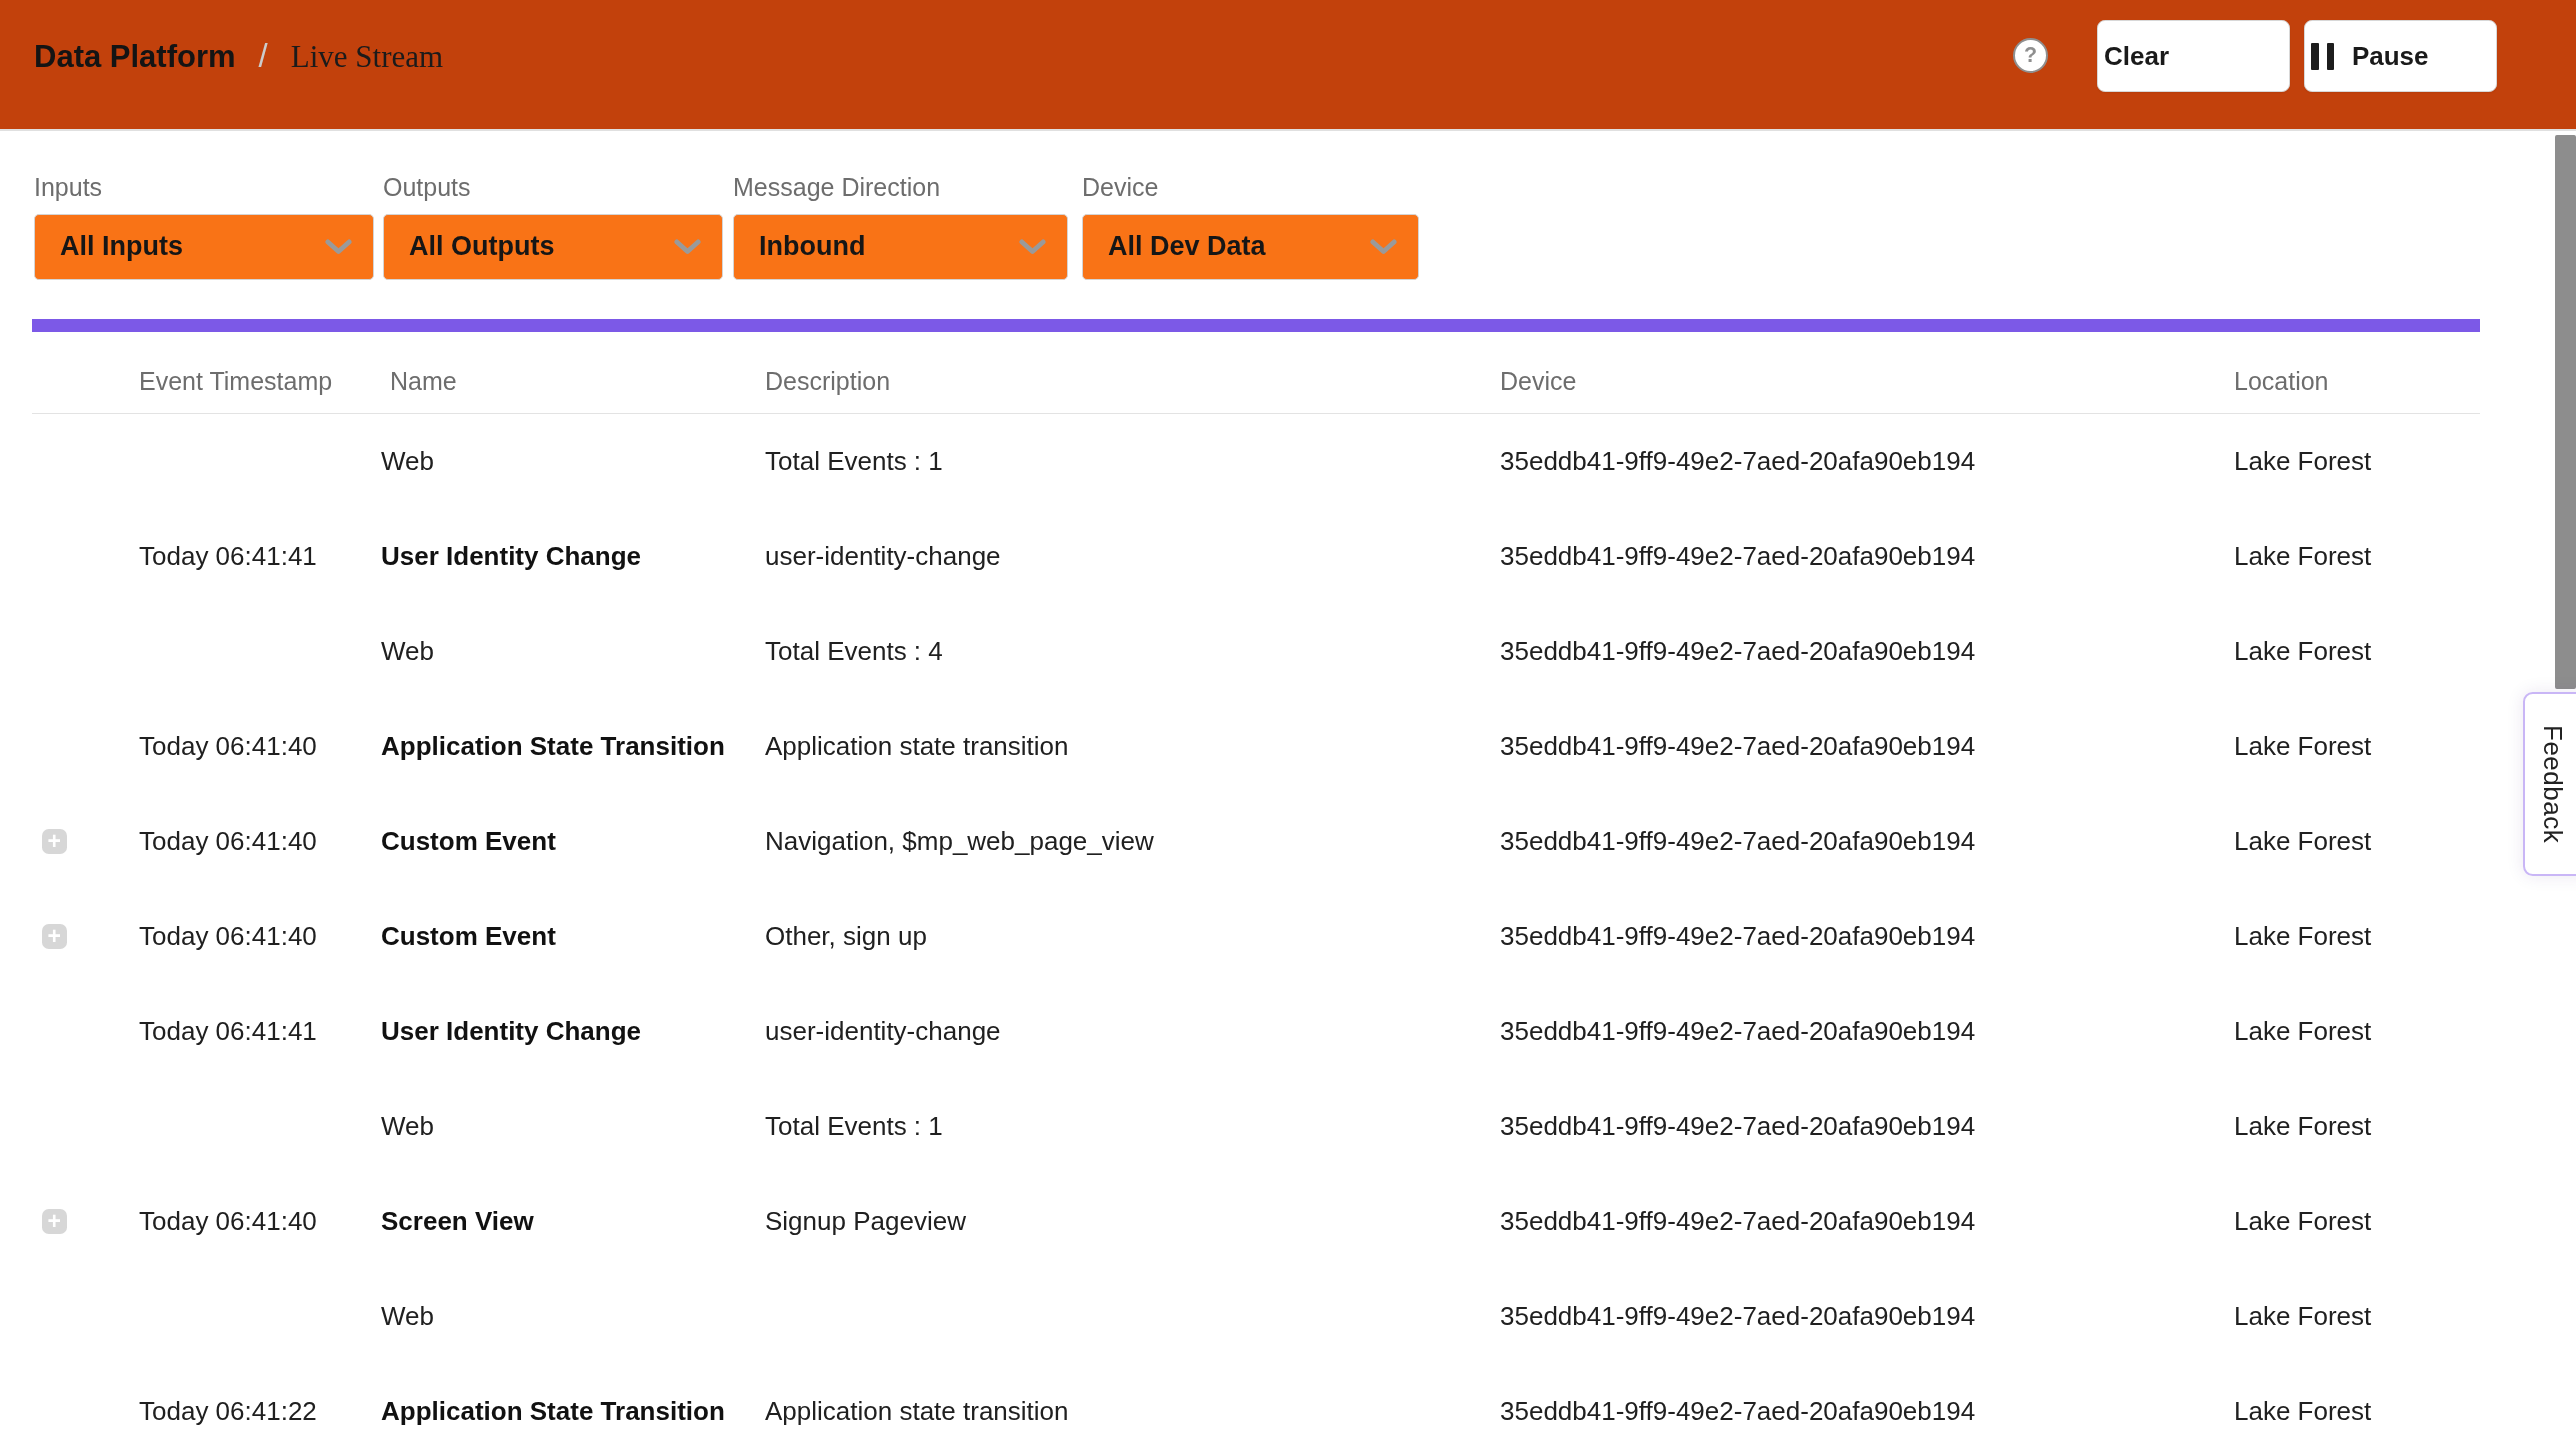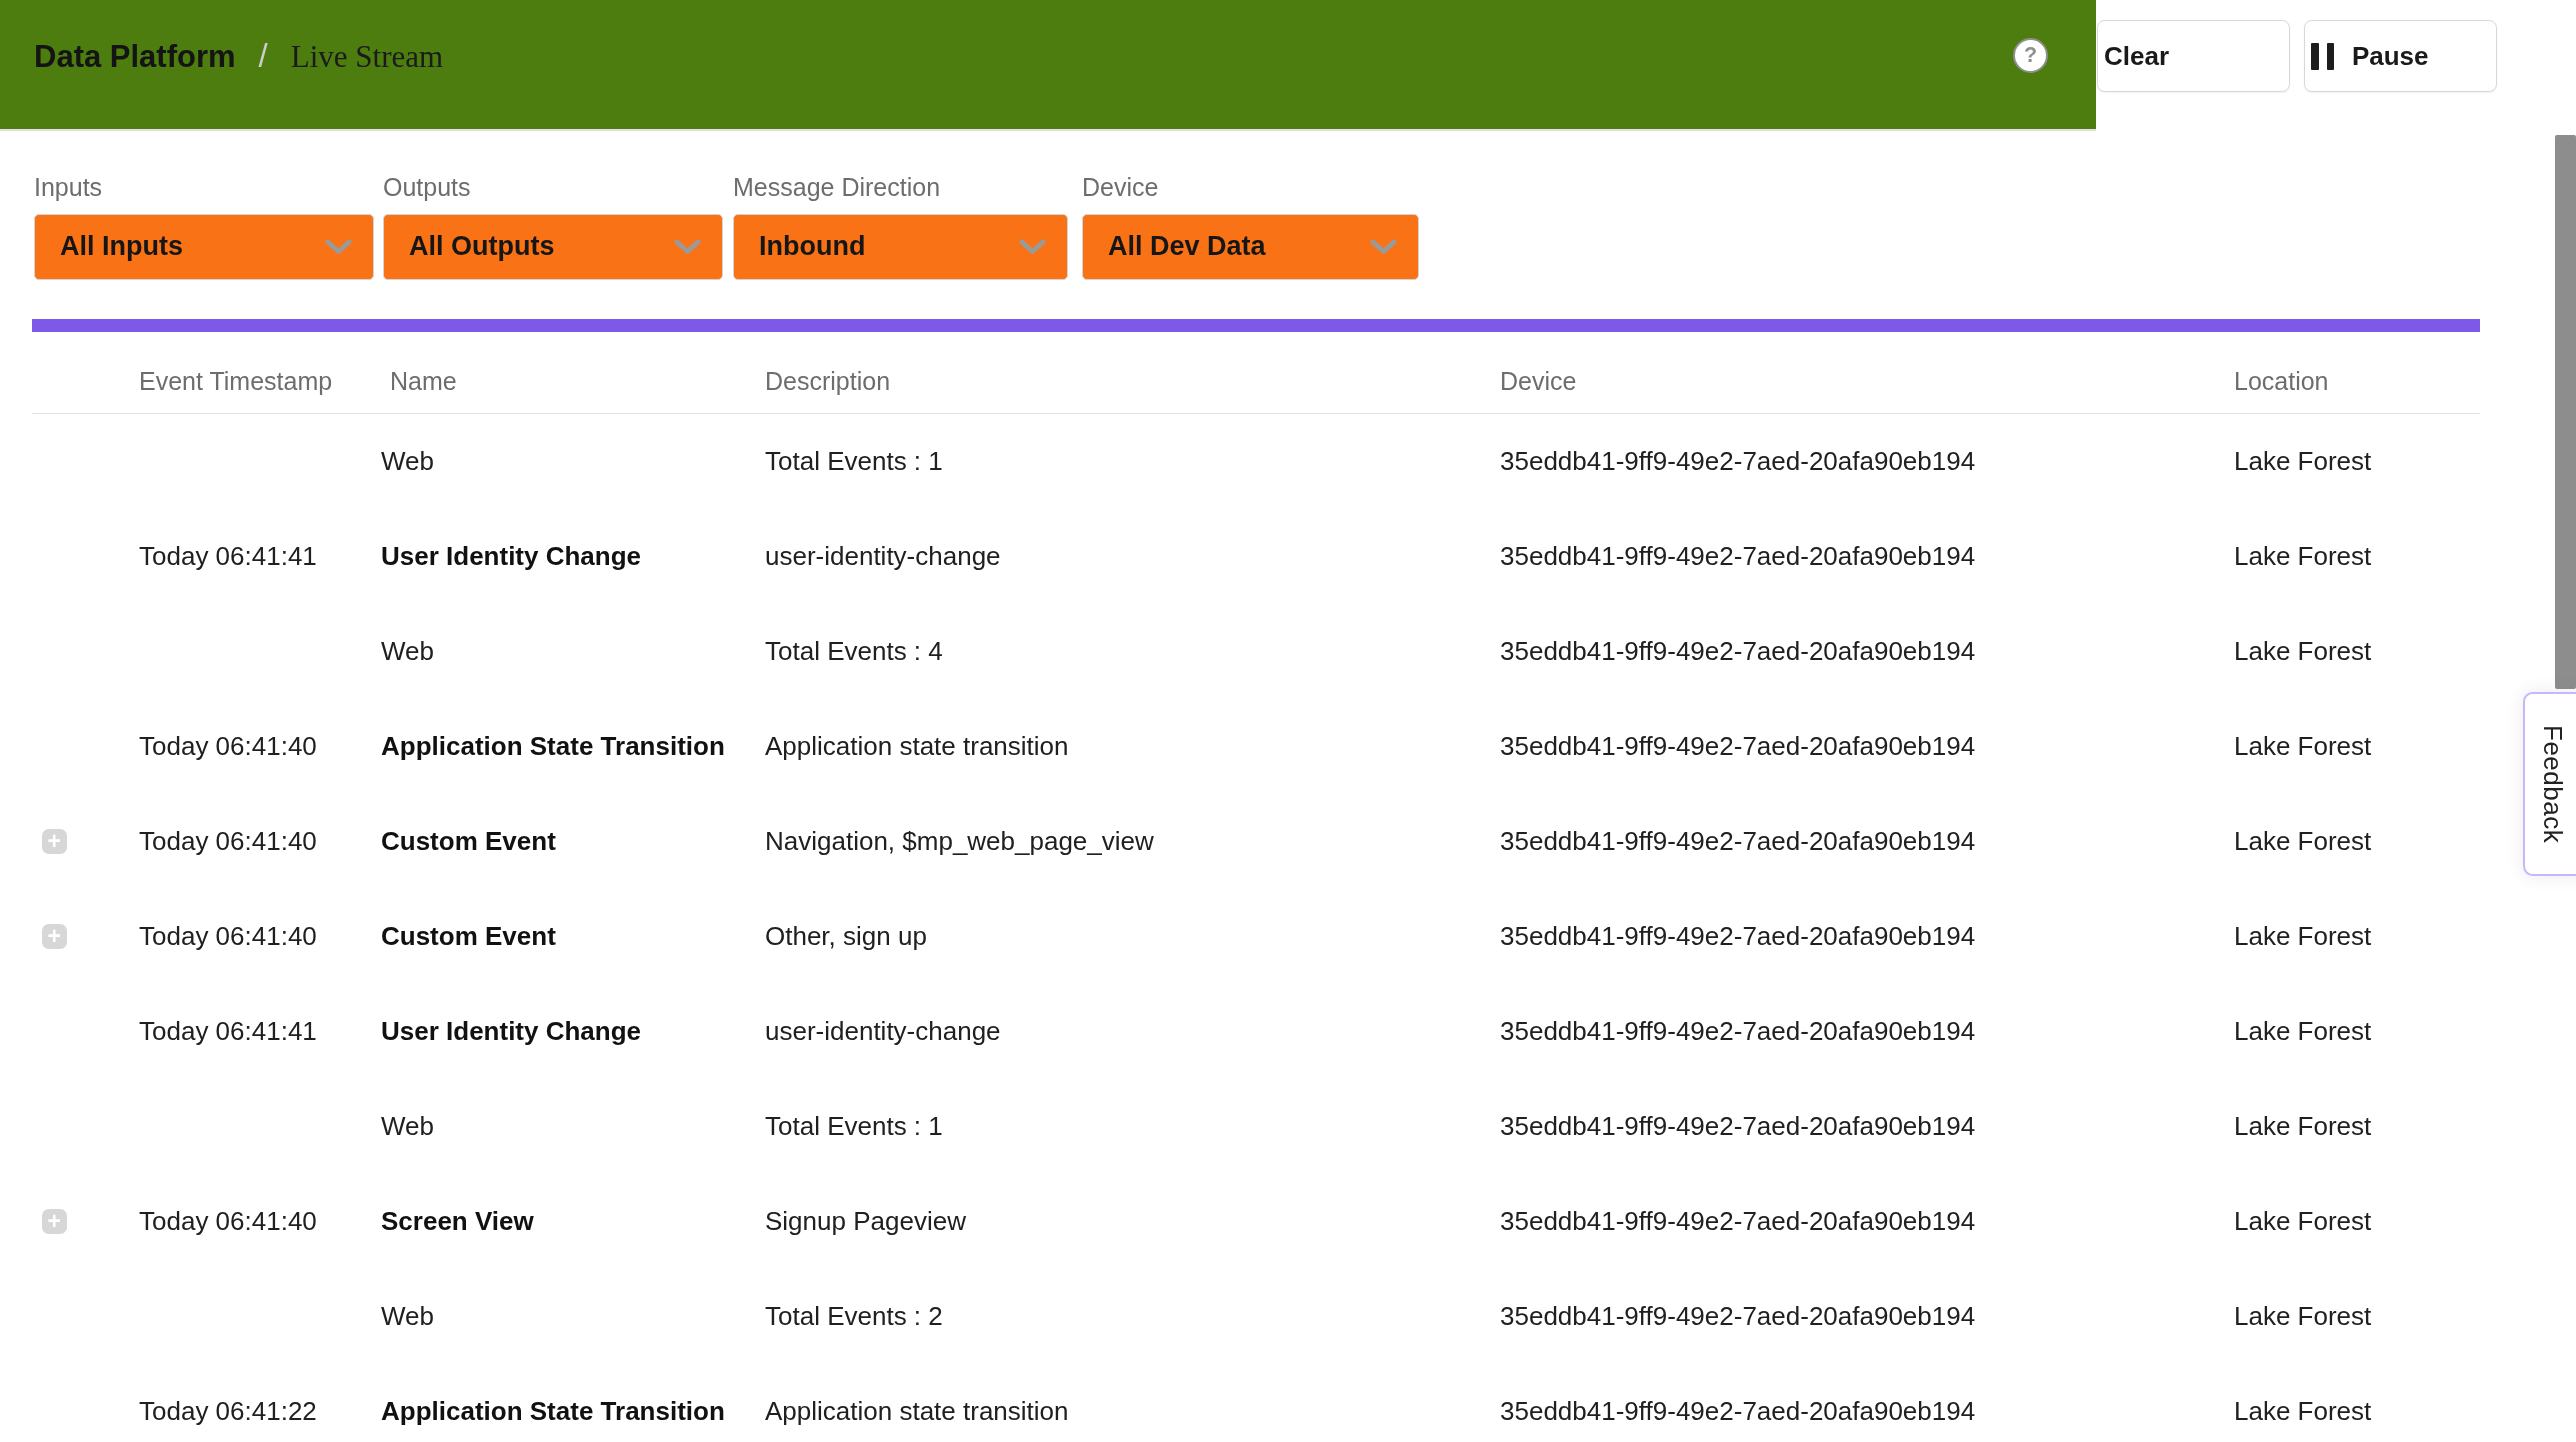--- a/index.html
+++ b/index.html
@@ -4,21 +4,21 @@
 <style>
   html,body{margin:0;padding:0;}
   body{
     width:2576px;height:1442px;overflow:hidden;position:relative;background:#ffffff;
     font-family:"Liberation Sans","DejaVu Sans",sans-serif;color:#1f1f1f;
     -webkit-font-smoothing:antialiased;
   }
   .page{position:absolute;inset:0;}
 
   
-  .header{position:absolute;left:0;top:0;width:2096px;height:129px;background:#4d7c0f;border-bottom:2.9px solid #e0e0e0;}
+  .header{position:absolute;left:0;top:0;width:2576px;height:129px;background:#c2410c;border-bottom:2.9px solid #e0e0e0;}
   .breadcrumb{position:absolute;left:34px;top:35px;height:43px;display:flex;align-items:center;gap:23px;font-size:31px;}
   .crumb-root{font-weight:700;color:#141414;}
   .crumb-sep{color:#cccccc;font-weight:300;font-size:33px;transform:translateY(-1px);}
   .crumb-current{font-weight:400;color:#1b1b1b;font-family:Liberation Serif, serif;}
   .help-icon{
     position:absolute;left:2013px;top:38px;width:35px;height:35px;border-radius:50%;
     border:2.9px solid #8f8f8f;color:#8f8f8f;font-size:21.4px;font-weight:700;
     display:flex;align-items:center;justify-content:center;box-sizing:border-box;cursor:pointer;background:#fff;
   }
   .btn{
@@ -228,21 +228,20 @@
     <span class="cell c-ts">Today 06:41:40</span>
     <span class="cell c-name bold">Screen View</span>
     <span class="cell c-desc">Signup Pageview</span>
     <span class="cell c-dev">35eddb41-9ff9-49e2-7aed-20afa90eb194</span>
     <span class="cell c-loc">Lake Forest</span>
   </div>
         <div class="row">
     <span class="cell c-expand"></span>
     <span class="cell c-ts"></span>
     <span class="cell c-name">Web</span>
-    <span class="cell c-desc">Total Events : 2</span>
     <span class="cell c-dev">35eddb41-9ff9-49e2-7aed-20afa90eb194</span>
     <span class="cell c-loc">Lake Forest</span>
   </div>
         <div class="row">
     <span class="cell c-expand"></span>
     <span class="cell c-ts">Today 06:41:22</span>
     <span class="cell c-name bold">Application State Transition</span>
     <span class="cell c-desc">Application state transition</span>
     <span class="cell c-dev">35eddb41-9ff9-49e2-7aed-20afa90eb194</span>
     <span class="cell c-loc">Lake Forest</span>

